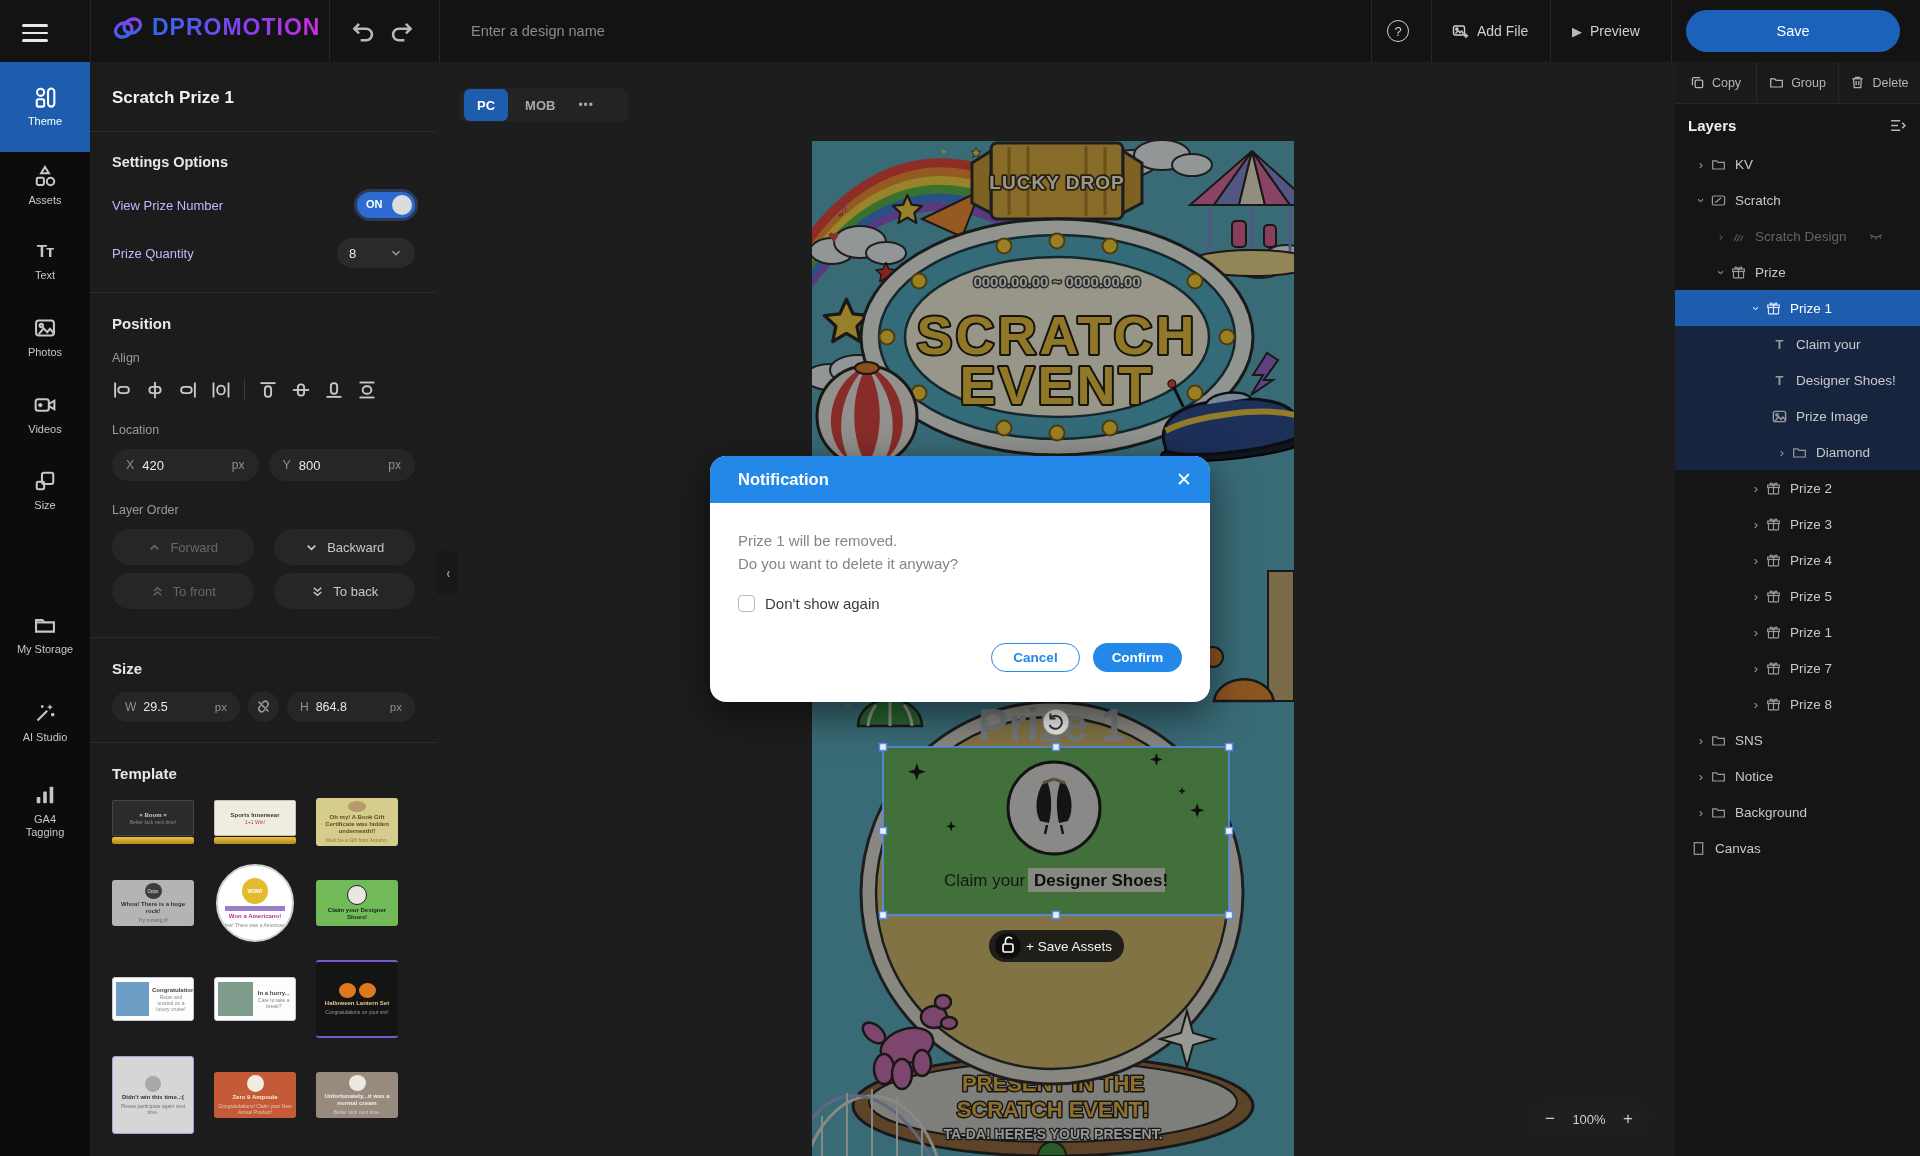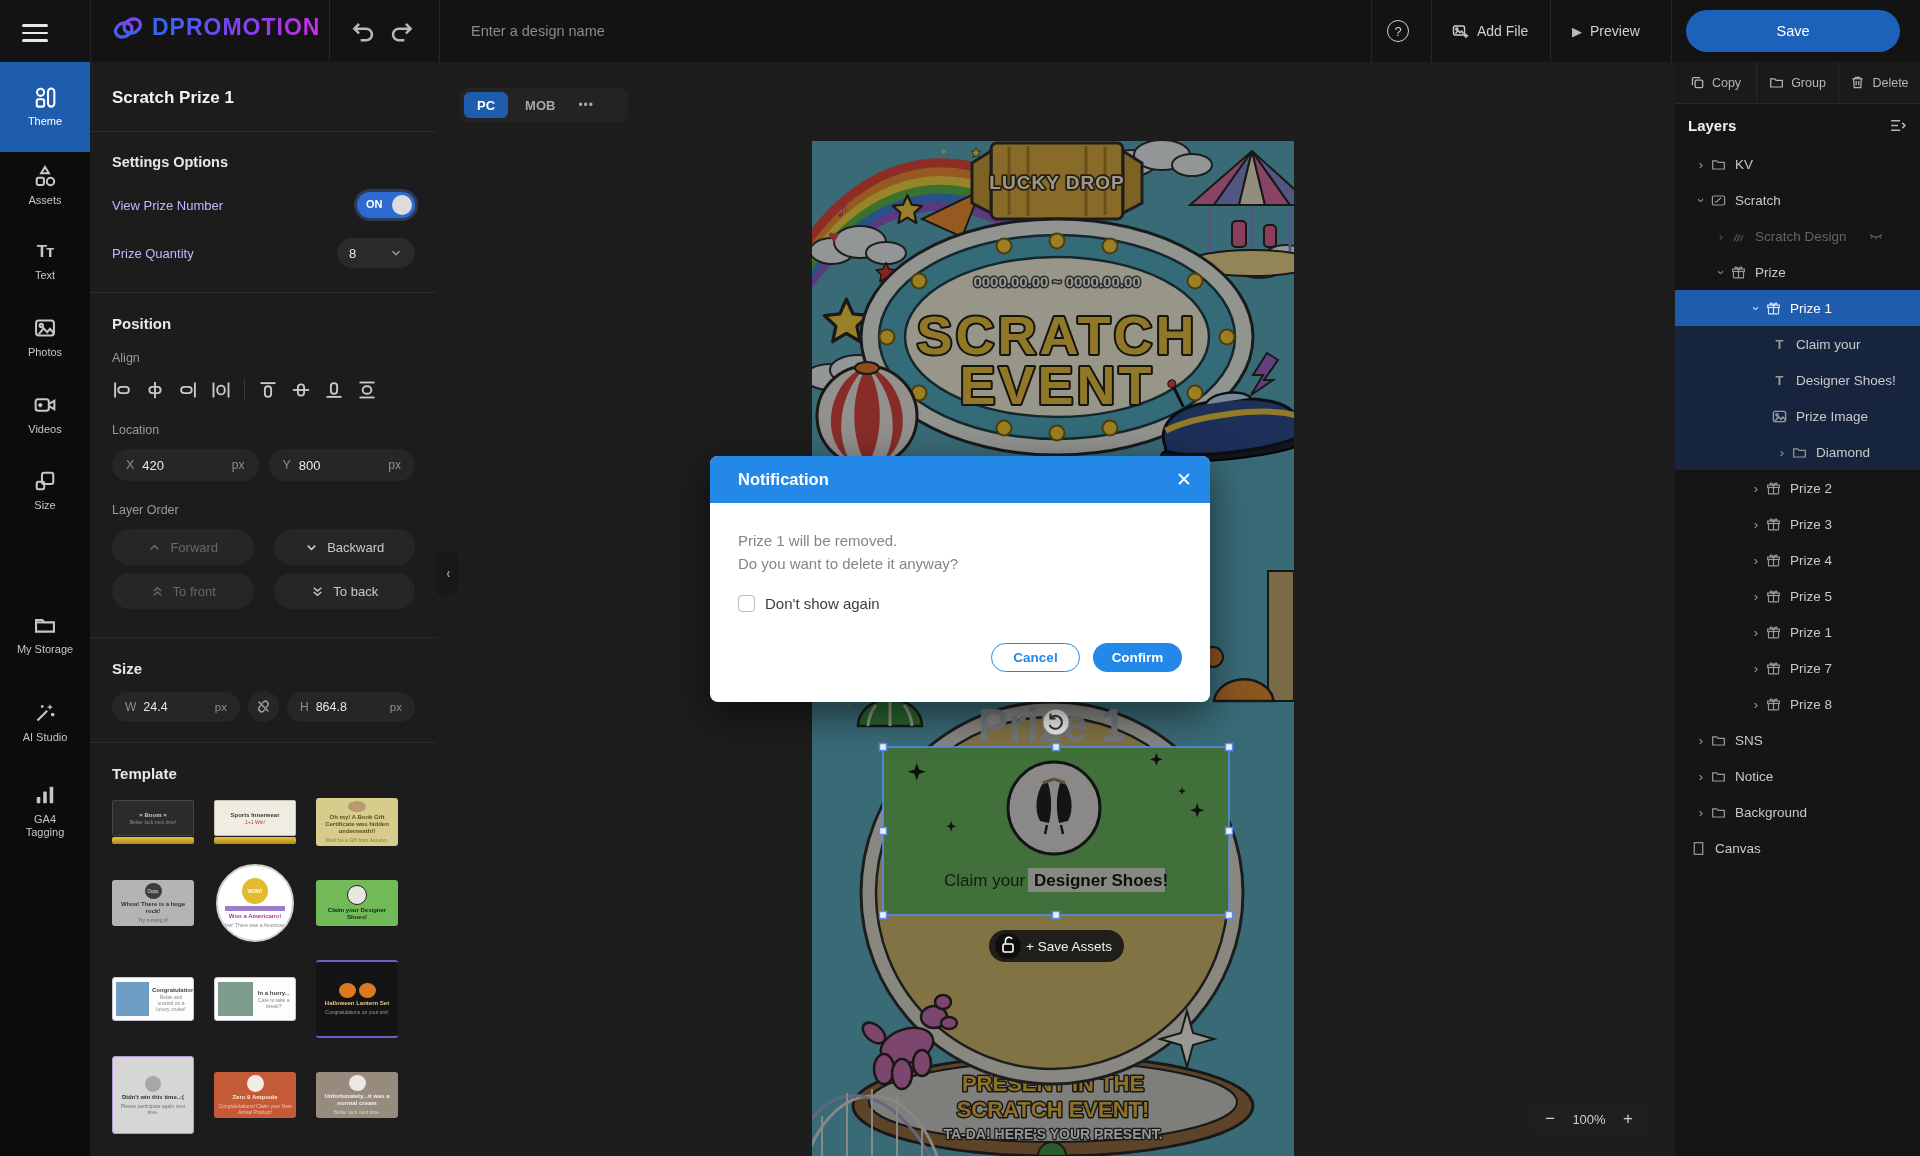--- a/index.html
+++ b/index.html
@@ -68,21 +68,21 @@
   .thumb { position:relative; cursor:pointer; overflow:hidden; text-align:center; } 
   .t-board { width:82px; } .t-board .bd { height:36px; display:flex; flex-direction:column; align-items:center; justify-content:center; border-radius:2px; }
   .t-board .base { height:7px; margin-top:1px; background:linear-gradient(#e8c23c,#b08a1e); border-radius:2px; }
   .card { border-radius:3px; display:flex; flex-direction:column; align-items:center; justify-content:center; gap:2px; padding:3px; }
   .tiny { font-size:5px; line-height:6px; } .tinyb { font-size:6px; line-height:7px; font-weight:bold; }
   .circ { border-radius:50%; }
 
   
   .canvas-bg { position:absolute; left:437px; top:62px; width:1238px; height:1094px; background:#1d1d1d; z-index:1; }
   .viewtabs { position:absolute; left:460px; top:88px; width:168px; height:34px; background:#232323; border-radius:8px; display:flex; align-items:center; padding:4px; gap:4px; z-index:5; }
-  .vt { height:26px; border-radius:6px; display:flex; align-items:center; justify-content:center; font-size:13px; font-weight:bold; padding:0 13px; cursor:pointer; }
+  .vt { height:32px; border-radius:6px; display:flex; align-items:center; justify-content:center; font-size:13px; font-weight:bold; padding:0 13px; cursor:pointer; }
   .vt.on { background:#1e5cad; color:#fff; } .vt.off { color:#a8a8a8; }
   .vt-more { color:#a8a8a8; font-size:12px; letter-spacing:1px; cursor:pointer; padding:0 6px; }
   .collapse-tab { position:absolute; left:437px; top:551px; width:22px; height:44px; background:#181818; border-radius:0 8px 8px 0; display:flex; align-items:center; justify-content:center; color:#9a9a9a; font-size:14px; cursor:pointer; z-index:5; }
   .collapse-tab span { display:inline-block; transform:scaleX(0.8); font-weight:bold; }
   .zoomctl { position:absolute; left:1528px; top:1102px; width:122px; height:34px; background:#1f1f1f; border-radius:17px; display:flex; align-items:center; justify-content:space-between; padding:0 13px; z-index:5; color:#cfcfcf; }
   .zoomctl .zb { font-size:17px; cursor:pointer; width:18px; text-align:center; }
   .zoomctl .zv { font-size:13px; }
   .artwrap { position:absolute; left:812px; top:141px; width:482px; height:1015px; z-index:2; }
 
   
@@ -100,21 +100,21 @@
   .lrow .tic { width:15px; height:15px; margin-right:9px; color:#9a9a9a; flex:0 0 15px; }
   .lrow .ticT { width:15px; margin-right:9px; font-size:13px; font-weight:bold; color:#9a9a9a; text-align:center; flex:0 0 15px; }
   .pl1 { padding-left:16px; } .pl1n { padding-left:16px; } .pl2 { padding-left:36px; } .pl3 { padding-left:71px; } .pl4 { padding-left:97px; }
   .lrow.sel { background:#1e5cad; color:#fff; }
   .lrow.sel .tchev, .lrow.sel .tic { color:#d8e6fa; }
   .lrow.childbg { background:#16243e; }
   .lrow.dimrow { color:#646464; } .lrow.dimrow .tic, .lrow.dimrow .tchev { color:#565656; }
   .eyeoff { margin-left:auto; margin-right:36px; width:16px; height:16px; color:#5e5e5e; }
 
   
-  .modal { position:absolute; left:710px; top:456px; width:500px; height:246px; background:#fff; border-radius:8px; z-index:50; box-shadow:0 12px 40px rgba(0,0,0,.55); overflow:hidden; }
+  .modal { position:absolute; left:710px; top:456px; width:500px; height:246px; background:#fff; border-radius:16px; z-index:50; box-shadow:0 12px 40px rgba(0,0,0,.55); overflow:hidden; }
   .m-head { height:47px; background:#2388e8; display:flex; align-items:center; justify-content:space-between; padding:0 18px 0 28px; }
   .m-title { color:#fff; font-size:16.5px; font-weight:bold; }
   .m-close { color:#fff; font-size:19px; cursor:pointer; line-height:1; }
   .m-body { padding:26px 28px 0; }
   .m-line { color:#858585; font-size:15px; line-height:23px; }
   .m-check { display:flex; align-items:center; gap:10px; margin-top:20px; cursor:pointer; }
   .m-box { width:17px; height:17px; border:1.6px solid #b9b9b9; border-radius:4px; background:#fff; }
   .m-check span { color:#3c3c3c; font-size:15px; }
   .m-btns { position:absolute; right:28px; bottom:30px; display:flex; gap:13px; }
   .m-btn { height:29px; border-radius:15px; display:flex; align-items:center; justify-content:center; font-size:13.5px; font-weight:bold; cursor:pointer; }
@@ -711,21 +711,21 @@
           </svg>
         <span>To back</span>
       </div>
     </div>
     <div class="divider" style="margin-top:28px"></div>
 
     <div class="sec-h d1" style="font-size:15px">Size</div>
     <div class="sizerow">
       <div class="pill-sm">
         <span class="lab">W</span>
-        <span class="val">24.4</span>
+        <span class="val">29.5</span>
         <span class="unit">px</span>
       </div>
       <div class="unlink">
         <svg viewBox="0 0 16 16">
             <use href="#i-unlink"></use>
           </svg>
       </div>
       <div class="pill-sm">
         <span class="lab">H</span>
         <span class="val">864.8</span>

